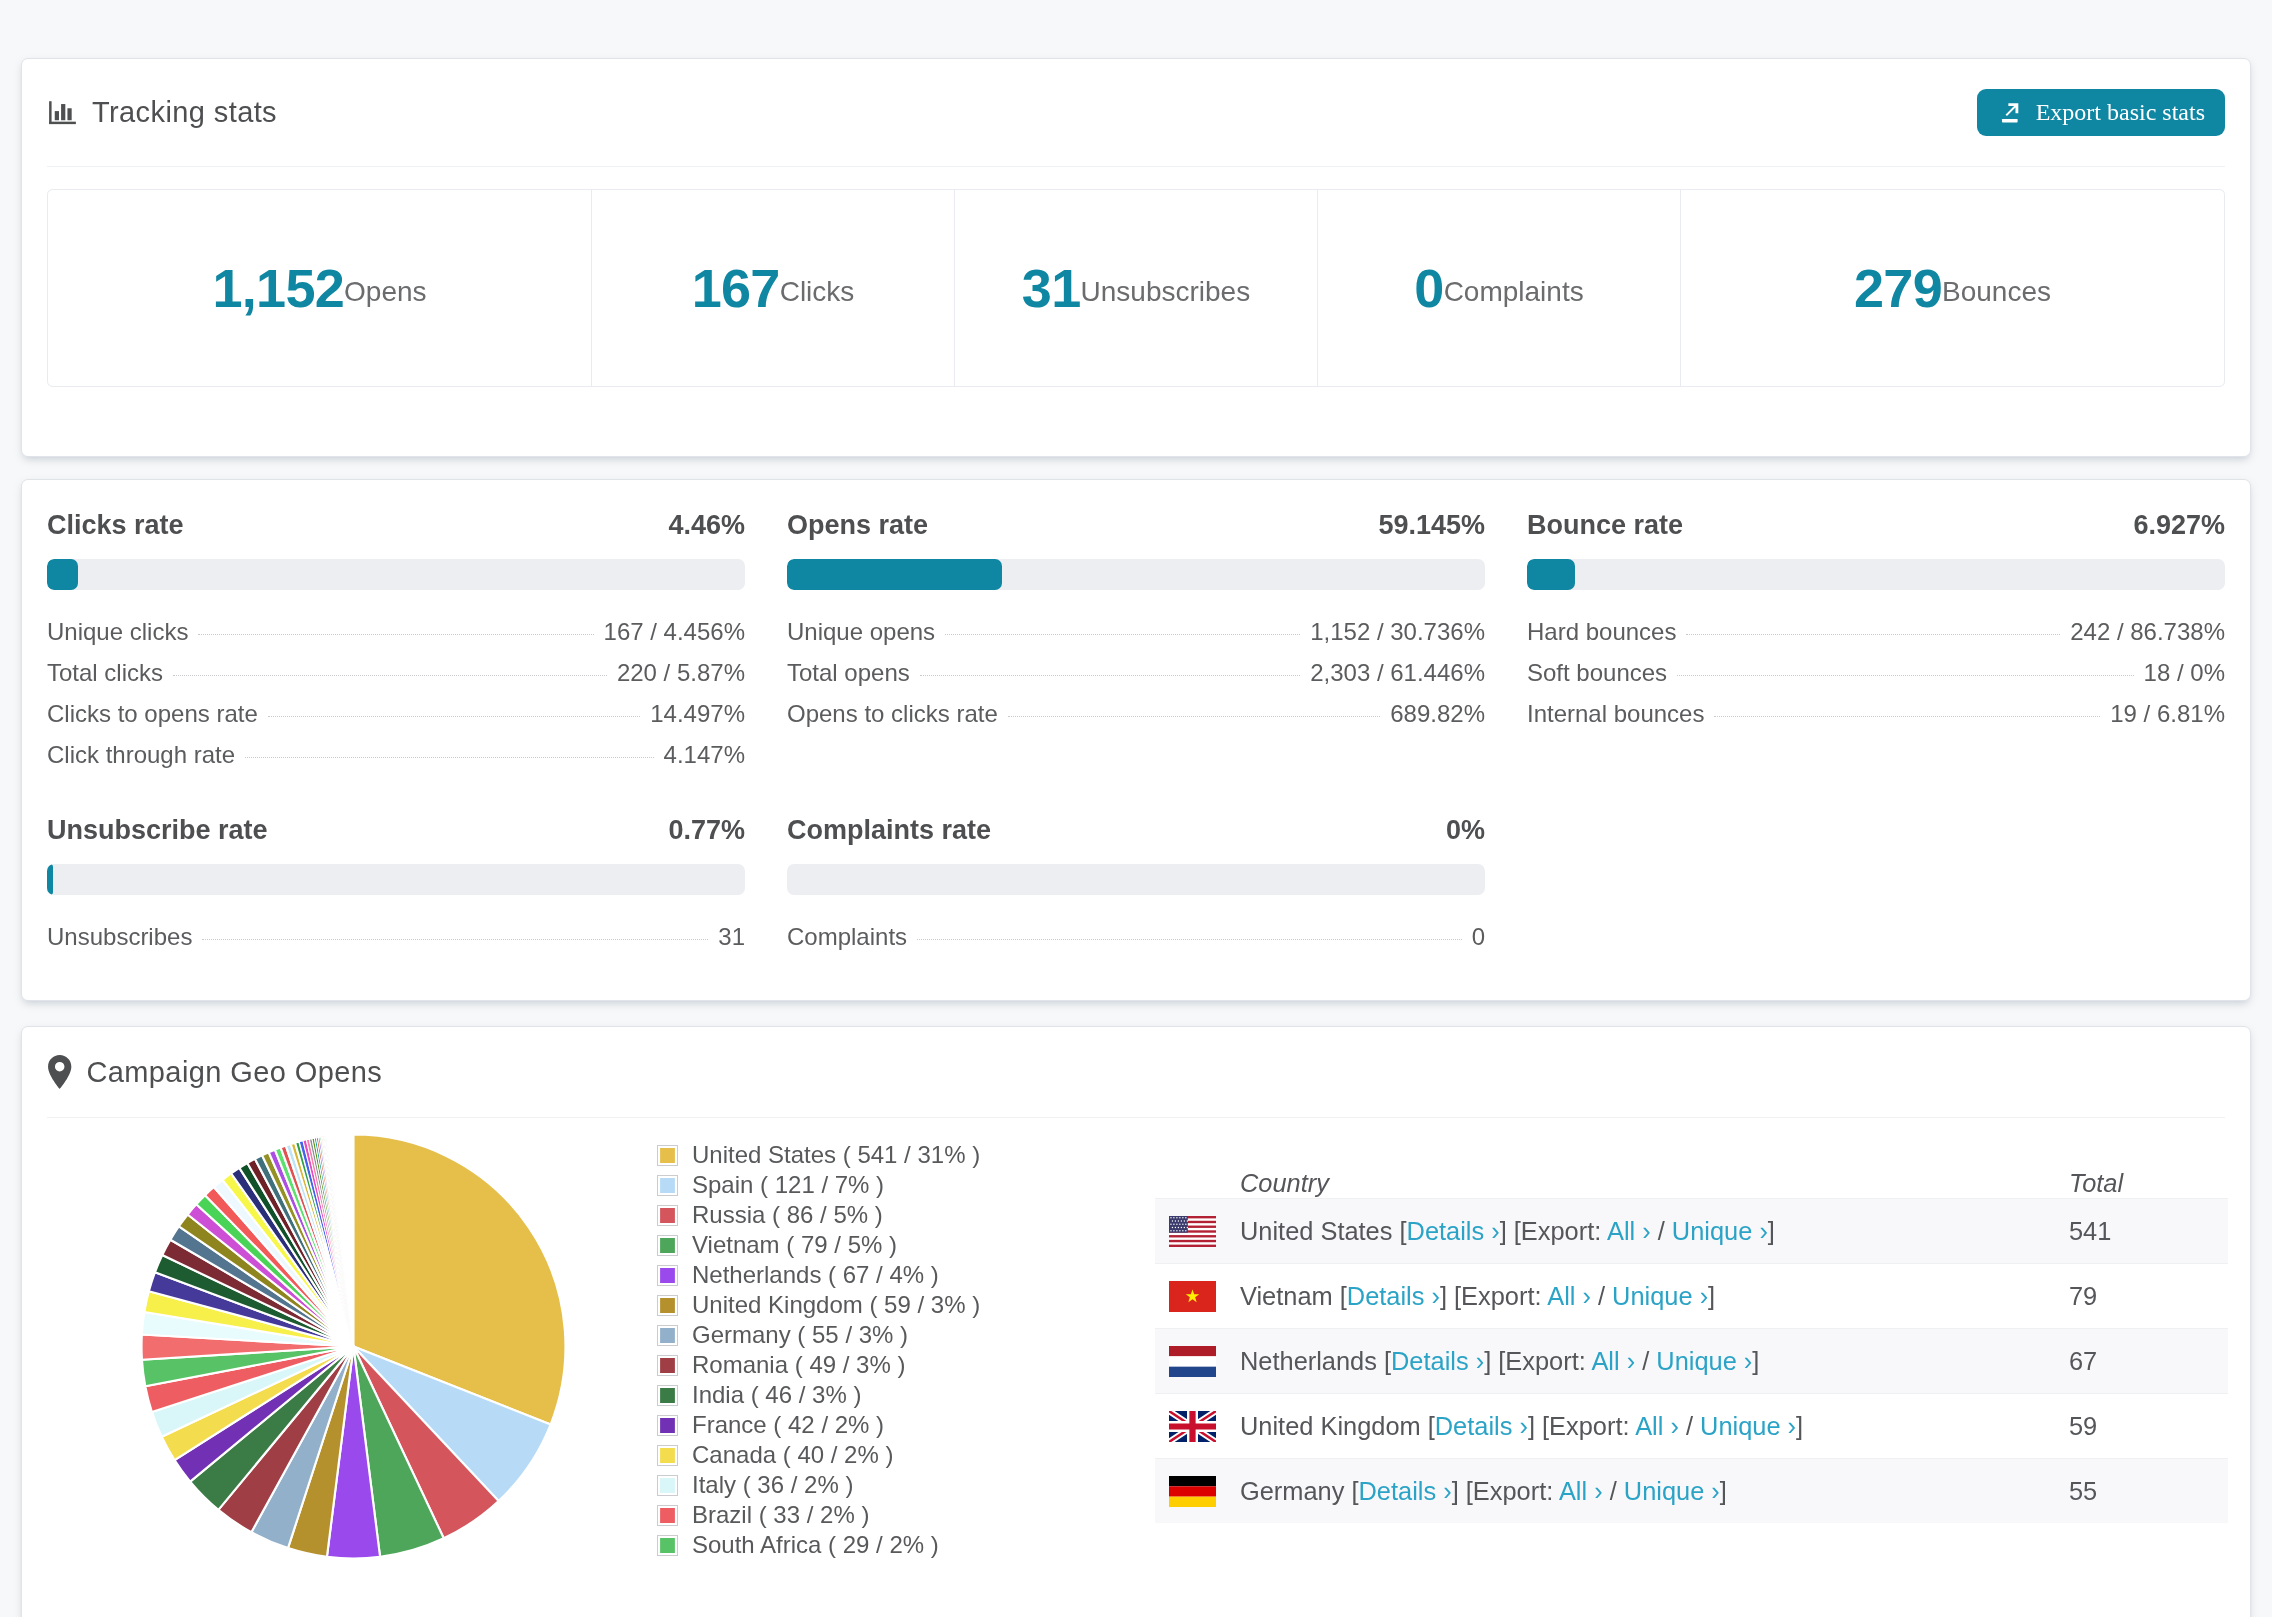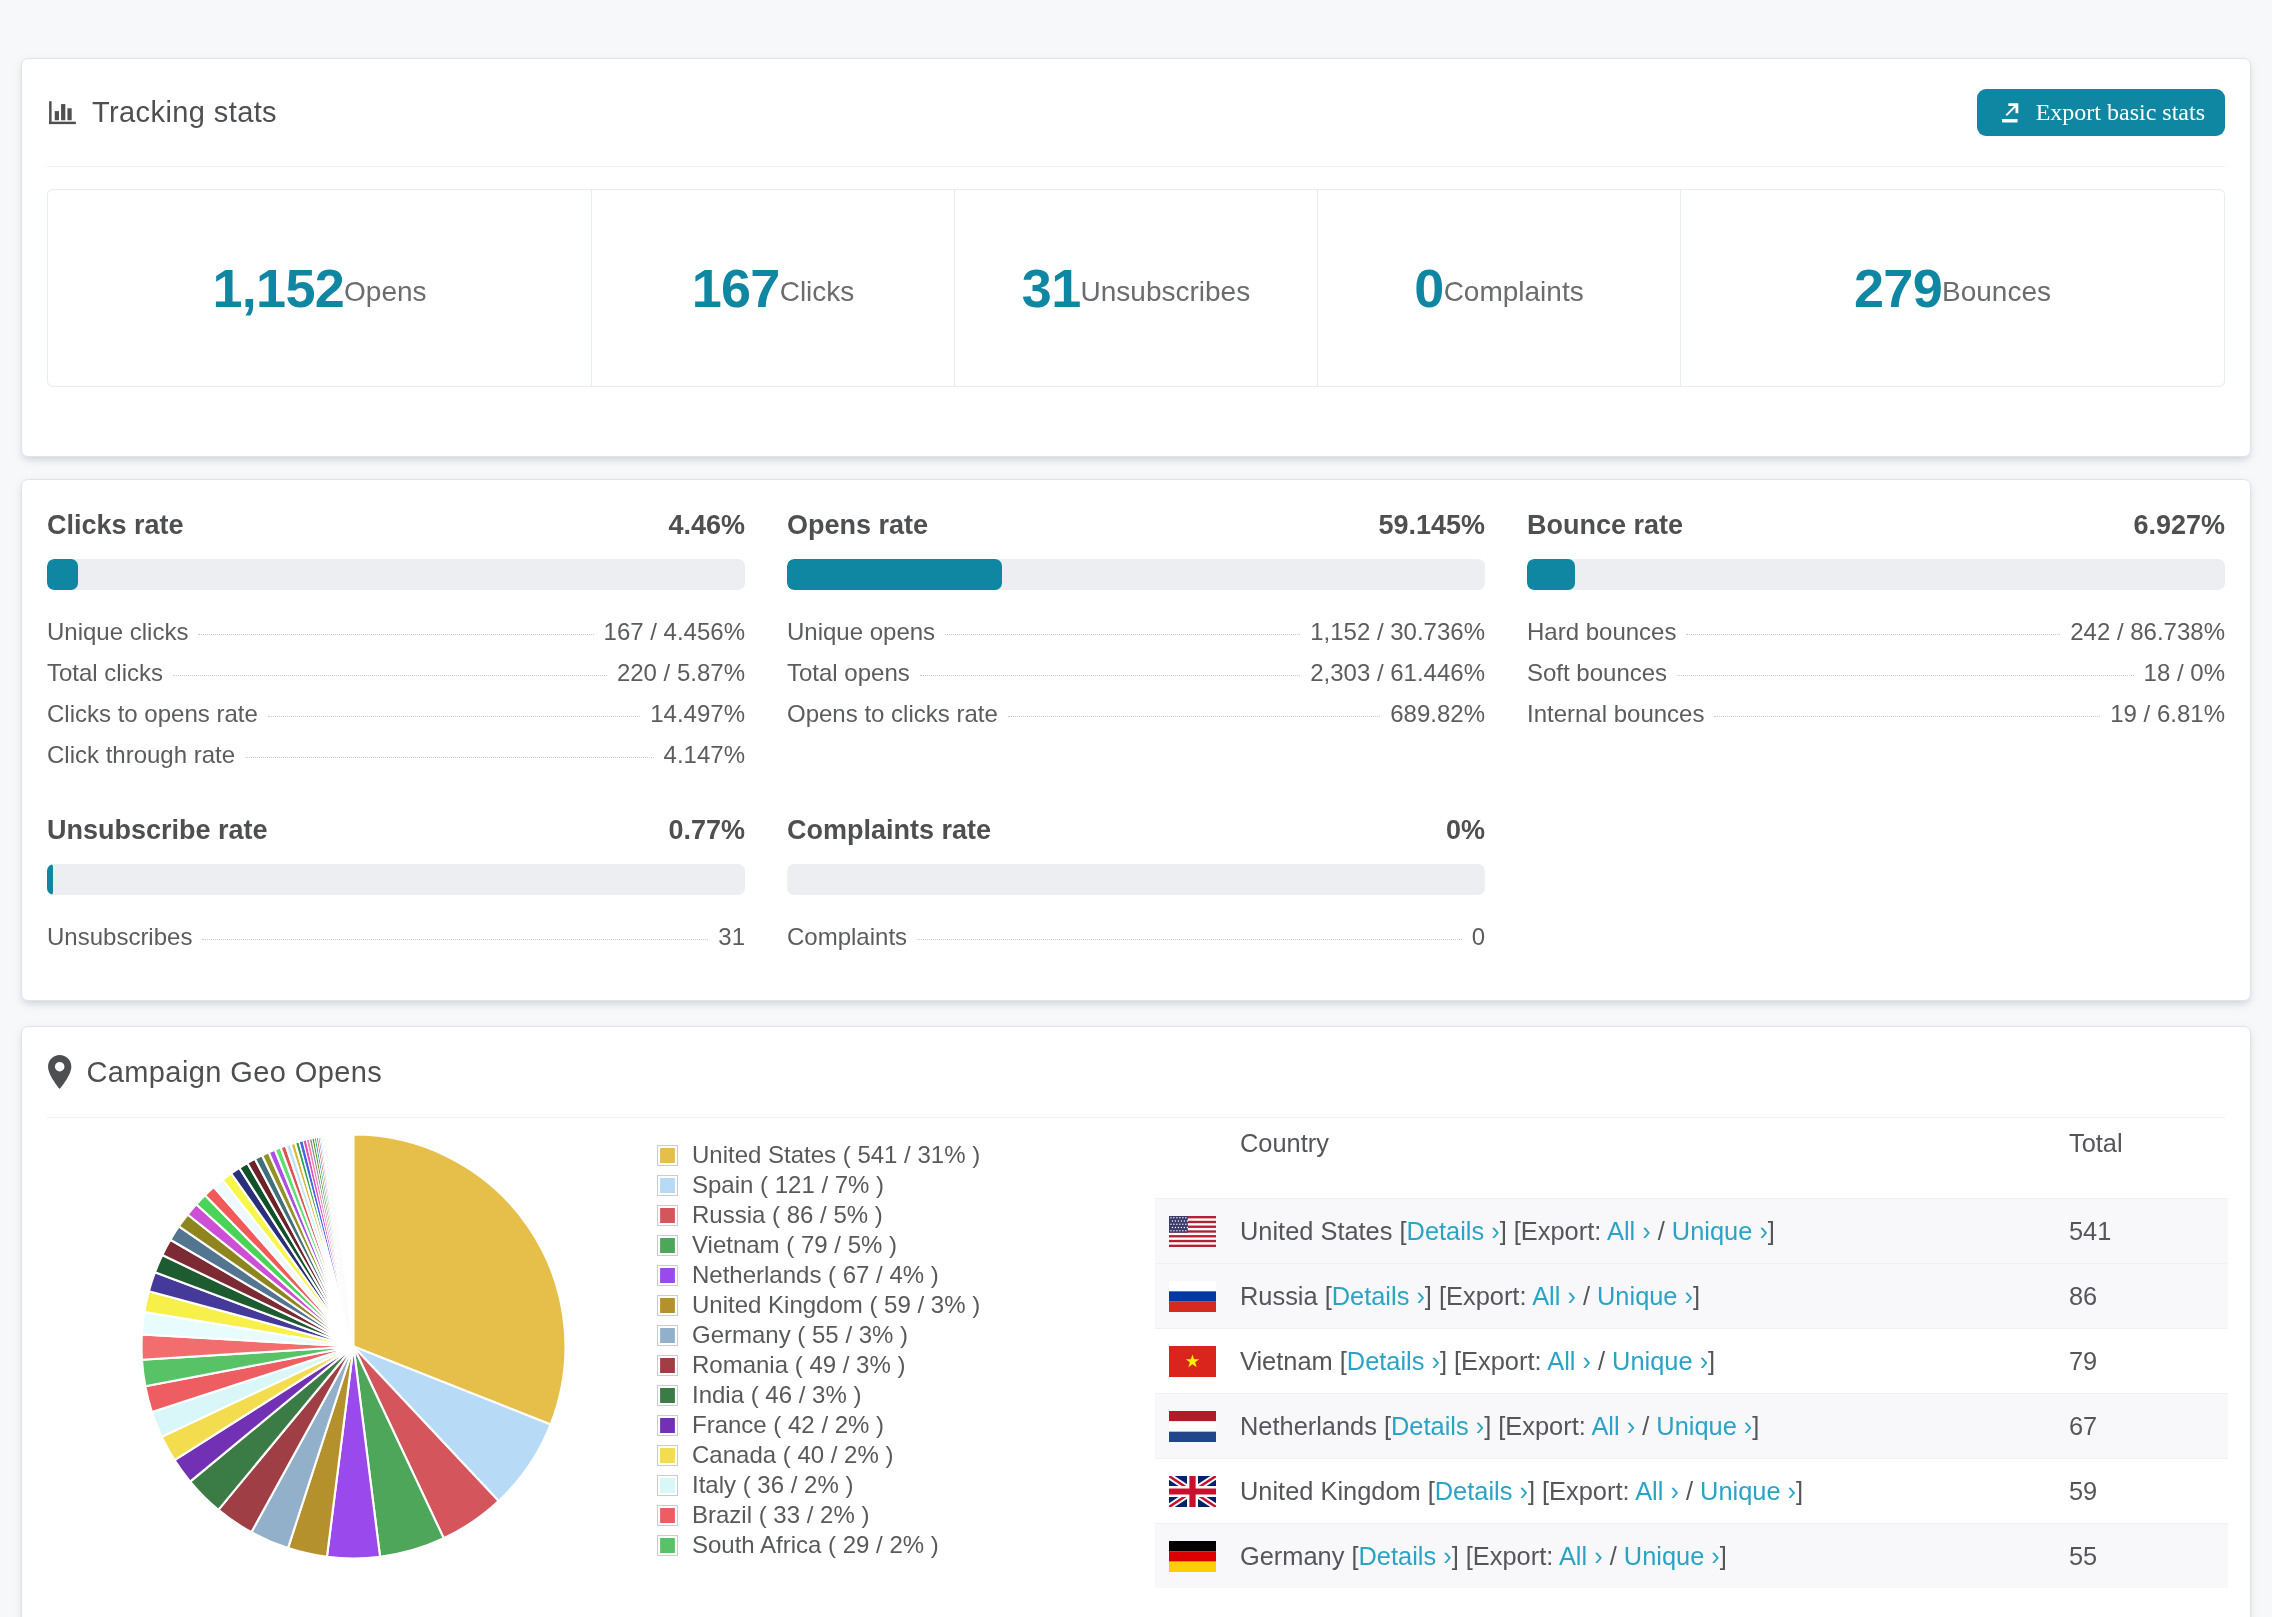--- a/index.html
+++ b/index.html
@@ -32,21 +32,21 @@
   .rate-fill{height:100%;background:#0f87a2;border-radius:7px;min-width:0;}
   .rate-rows{margin-top:28px;}
   .rate-row{display:flex;align-items:baseline;height:41px;font-size:24px;color:#5b5c5e;}
   .rate-row .leader{flex:1;border-bottom:1.4px dotted #bdbec2;margin:0 10px;transform:translateY(-5px);opacity:.8;}
   
   #pie{position:absolute;left:116px;top:104px;width:431px;height:431px;}
   #legend{position:absolute;left:635px;top:113px;}
   .legend-item{display:flex;align-items:center;height:30px;font-size:24px;color:#58595b;}
   .swatch{width:21px;height:21px;border:1.4px solid #cbccd0;box-shadow:inset 0 0 0 2.1px #fff;margin-right:14px;flex:none;box-sizing:border-box;}
   #geoTable{position:absolute;left:1133px;top:102px;width:1073px;height:488px;overflow:hidden;font-size:25.4px;color:#55565a;}
-  .geo-hrow{display:flex;align-items:flex-start;height:69px;}
+  .geo-hrow{display:flex;align-items:flex-end;height:69px;font-style:italic;}
   .geo-hrow .hspacer{width:85px;flex:none;}
   .geo-hrow .hcountry{flex:1;}
   .geo-hrow .htotal{width:159px;flex:none;}
   .geo-row{display:flex;align-items:center;height:65px;border-top:0.7px solid #eef0f2;box-sizing:border-box;}
   .geo-row.odd{background:#f8f8fa;}
   .geo-row .flag{width:47px;height:31px;margin-left:14px;flex:none;display:block;}
   .geo-row .country{flex:1;margin-left:24px;white-space:nowrap;}
   .geo-row .total{width:159px;flex:none;}
   .geo-row a{color:#2ba3c6;text-decoration:none;cursor:pointer;}
   .dim{color:#55565a;}
@@ -399,29 +399,20 @@
               <circle cx="2.5" cy="19.1" r="0.9" fill="#fff"></circle>
               <circle cx="6.3" cy="19.1" r="0.9" fill="#fff"></circle>
               <circle cx="10.1" cy="19.1" r="0.9" fill="#fff"></circle>
               <circle cx="13.899999999999999" cy="19.1" r="0.9" fill="#fff"></circle>
               <circle cx="17.7" cy="19.1" r="0.9" fill="#fff"></circle>
               <circle cx="21.5" cy="19.1" r="0.9" fill="#fff"></circle>
             </svg>
             <span class="country"><span>United States </span><span class="dim">[</span><a href="#">Details ›</a><span class="dim">] [Export: </span><a href="#">All ›</a><span class="dim"> / </span><a href="#">Unique ›</a><span class="dim">]</span></span>
             <span class="total">541</span>
           </div>
-          <div class="geo-row odd">
-            <svg xmlns="http://www.w3.org/2000/svg" viewBox="0 0 60 40" class="flag" preserveAspectRatio="none">
-              <rect width="60" height="13.33" fill="#fff"></rect>
-              <rect y="13.33" width="60" height="13.33" fill="#0039a6"></rect>
-              <rect y="26.66" width="60" height="13.34" fill="#d52b1e"></rect>
-            </svg>
-            <span class="country"><span>Russia </span><span class="dim">[</span><a href="#">Details ›</a><span class="dim">] [Export: </span><a href="#">All ›</a><span class="dim"> / </span><a href="#">Unique ›</a><span class="dim">]</span></span>
-            <span class="total">86</span>
-          </div>
           <div class="geo-row">
             <svg xmlns="http://www.w3.org/2000/svg" viewBox="0 0 60 40" class="flag" preserveAspectRatio="none">
               <rect width="60" height="40" fill="#da251d"></rect>
               <polygon points="30,11 32.1,17.1 38.6,17.2 33.4,21.1 35.3,27.3 30,23.6 24.7,27.3 26.6,21.1 21.4,17.2 27.9,17.1" fill="#ffef00"></polygon>
             </svg>
             <span class="country"><span>Vietnam </span><span class="dim">[</span><a href="#">Details ›</a><span class="dim">] [Export: </span><a href="#">All ›</a><span class="dim"> / </span><a href="#">Unique ›</a><span class="dim">]</span></span>
             <span class="total">79</span>
           </div>
           <div class="geo-row odd">
             <svg xmlns="http://www.w3.org/2000/svg" viewBox="0 0 60 40" class="flag" preserveAspectRatio="none">

